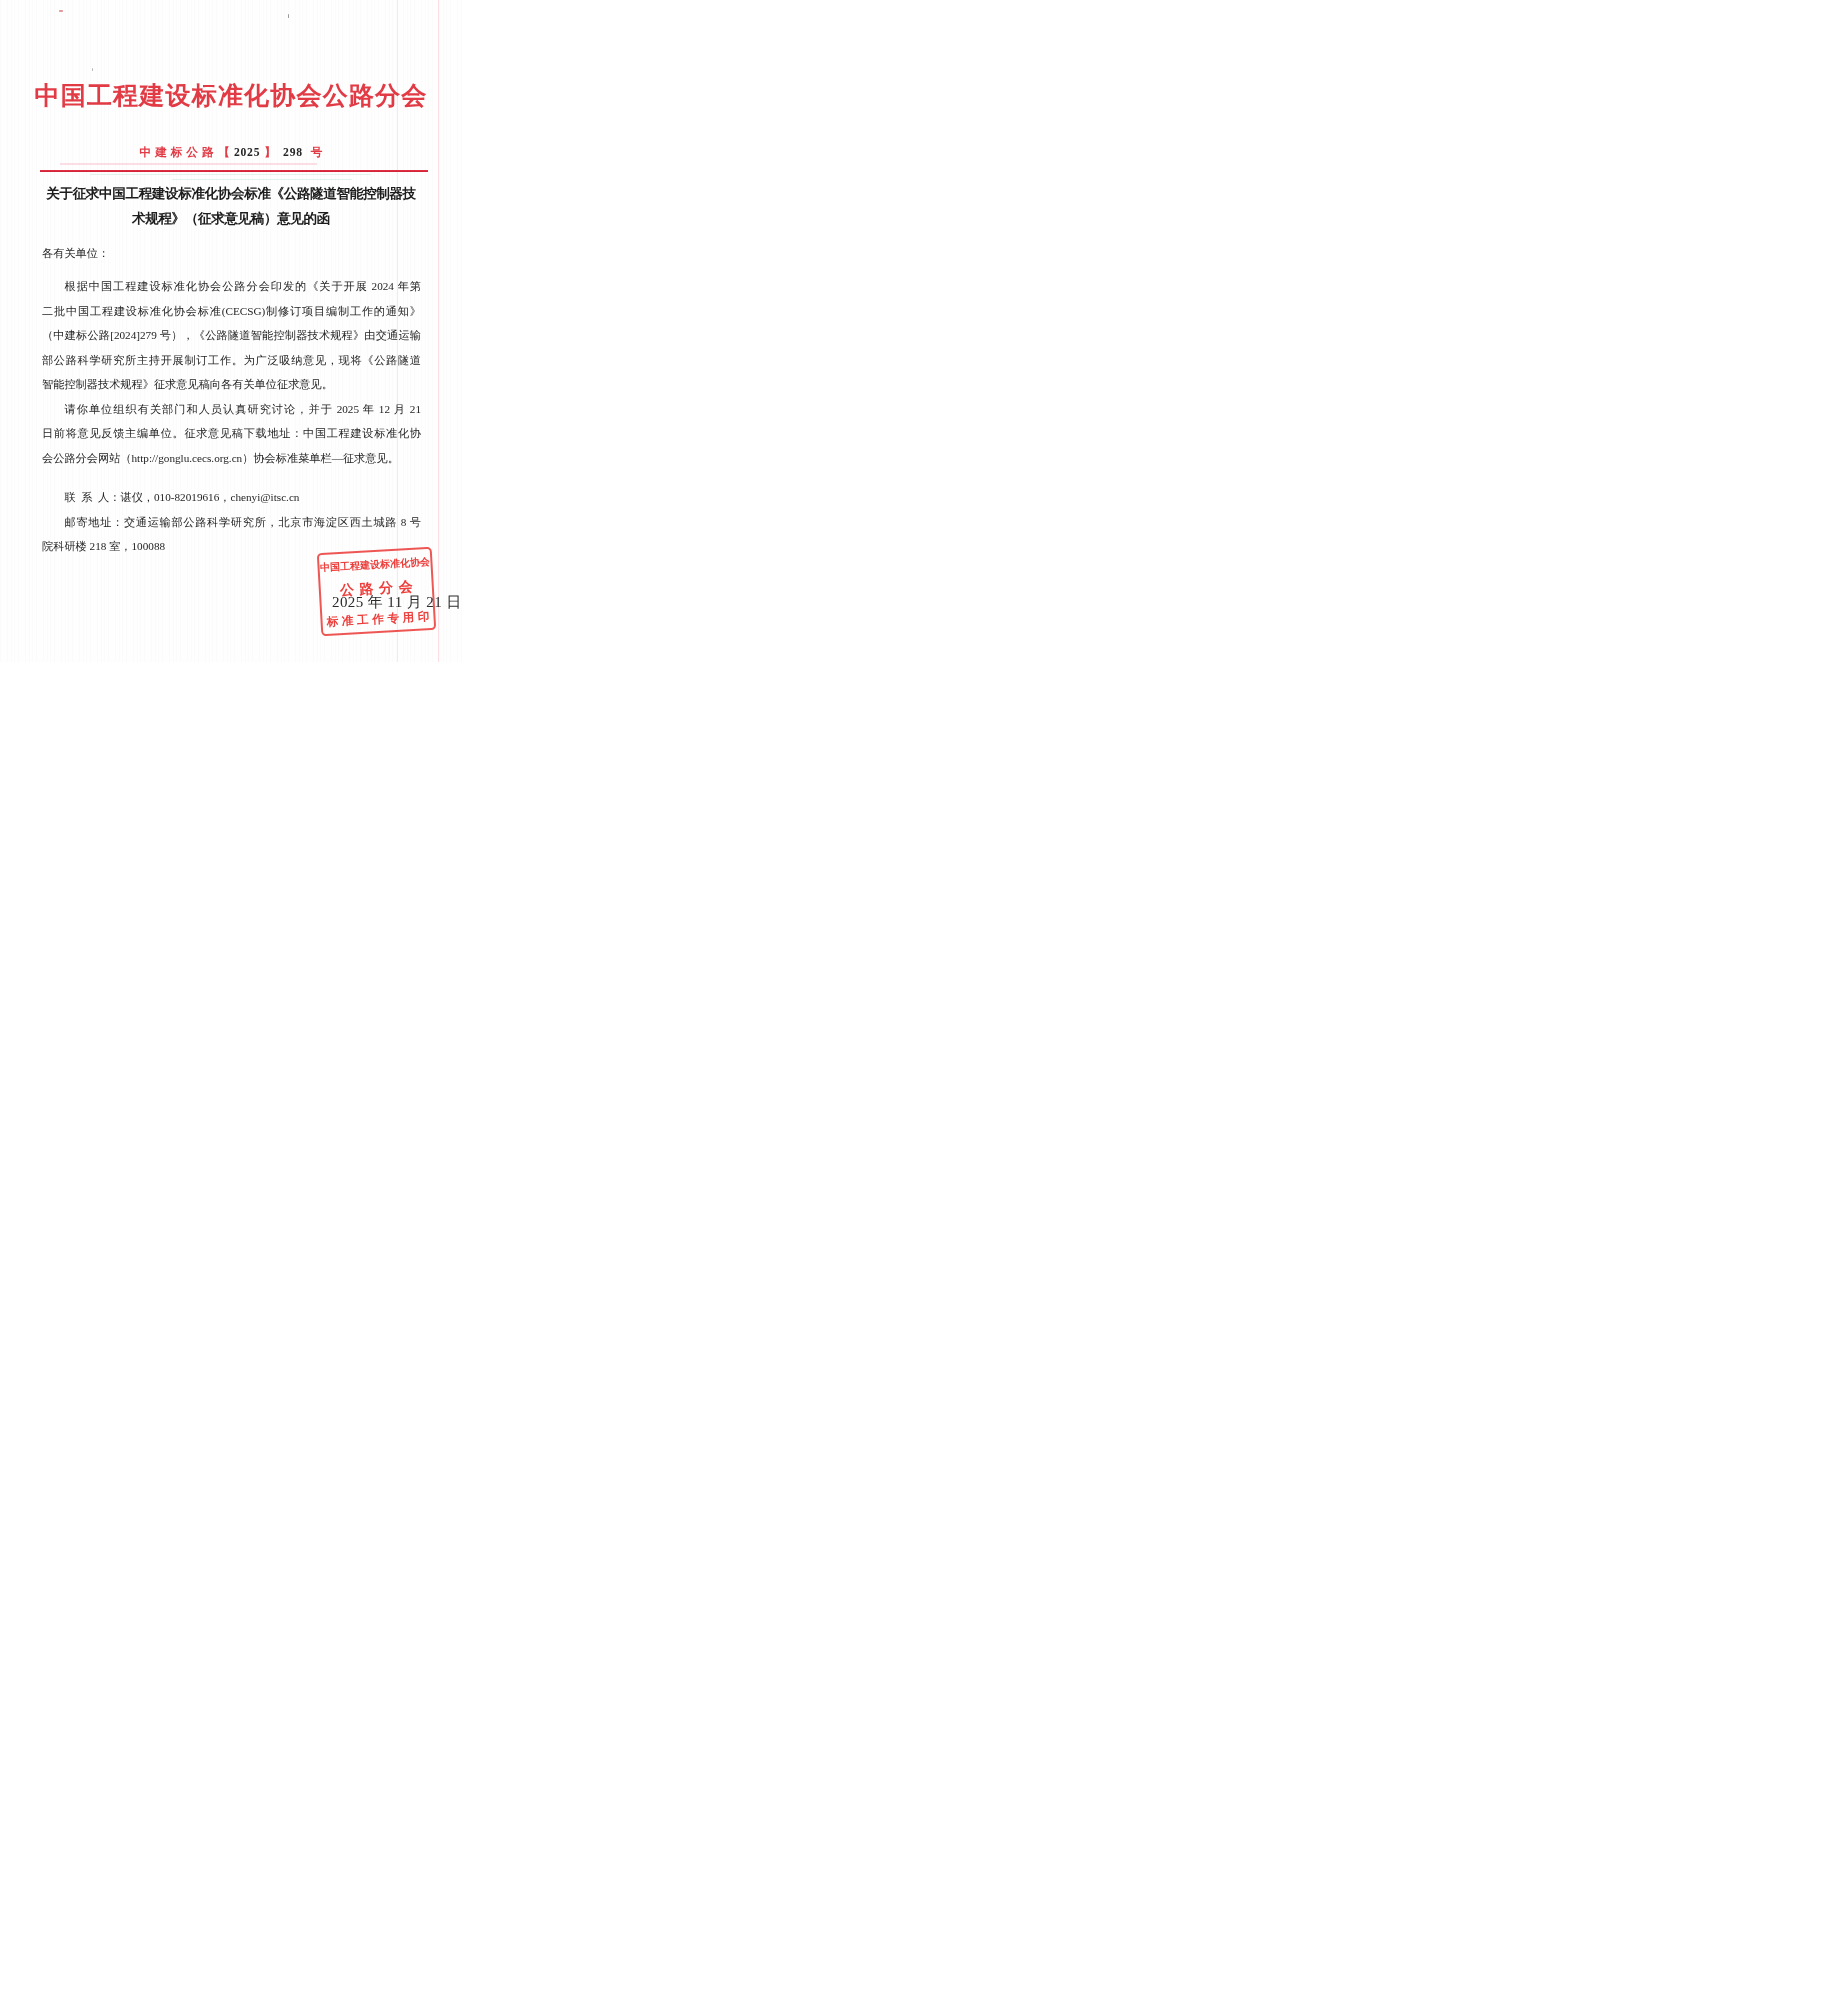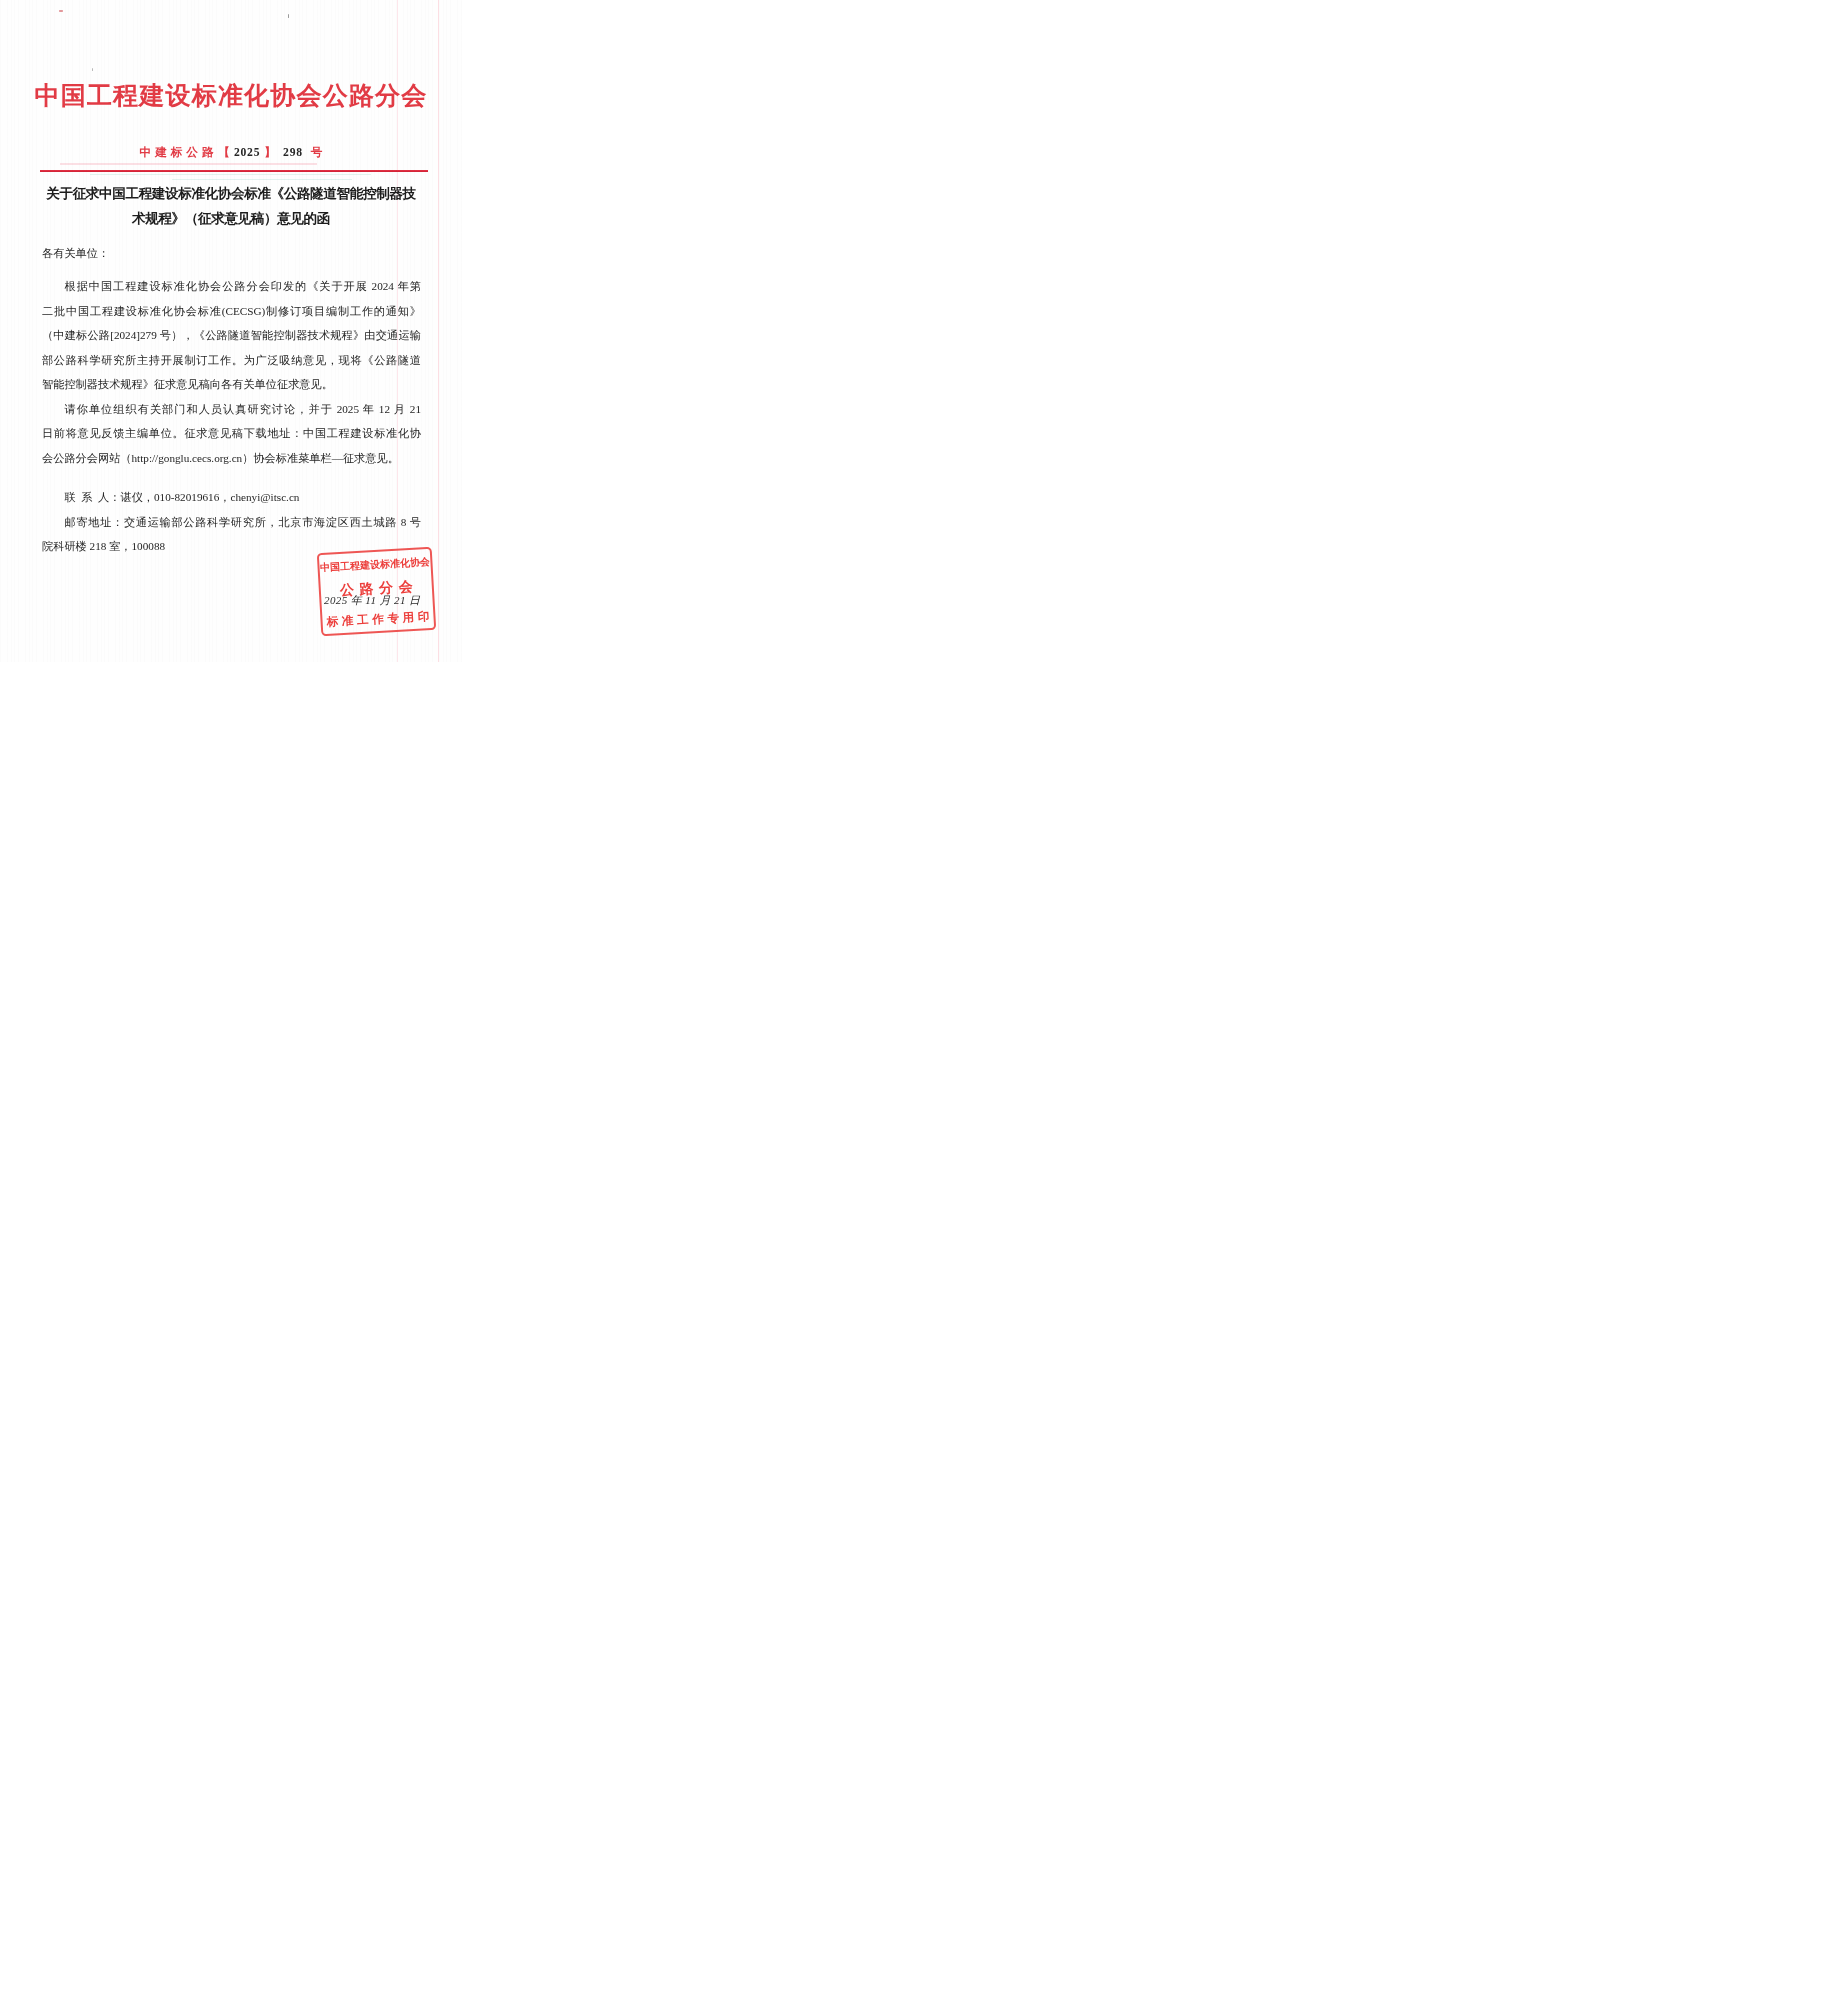--- a/index.html
+++ b/index.html
@@ -74,22 +74,22 @@
     transform:rotate(-3.2deg);
     z-index:1;
     box-sizing:border-box;
     background:rgba(255,255,255,0);
   }
   .stamp-line{position:absolute;left:0;width:100%;text-align:center;color:#ec3f3c;font-weight:bold;white-space:nowrap;}
   .stamp-l1{top:6.4px;font-size:10px;letter-spacing:0px;}
   .stamp-l2{top:28px;font-size:14px;letter-spacing:5.6px;text-indent:5.6px;}
   .stamp-l3{top:60px;font-size:11.6px;letter-spacing:3.6px;text-indent:3.6px;}
   .date-line{
-    position:absolute;left:324px;top:593px;z-index:2;
-    font-size:11px;color:#2b2b2b;letter-spacing:0.4px;white-space:nowrap;font-style:italic;
+    position:absolute;left:332px;top:593px;z-index:2;
+    font-size:15px;color:#2b2b2b;letter-spacing:0.4px;white-space:nowrap;
   }
 </style>
 </head>
 <body>
 
 <div class="page">
 
   <div class="speck a"></div>
   <div class="speck b"></div>
   <div class="speck c"></div>

